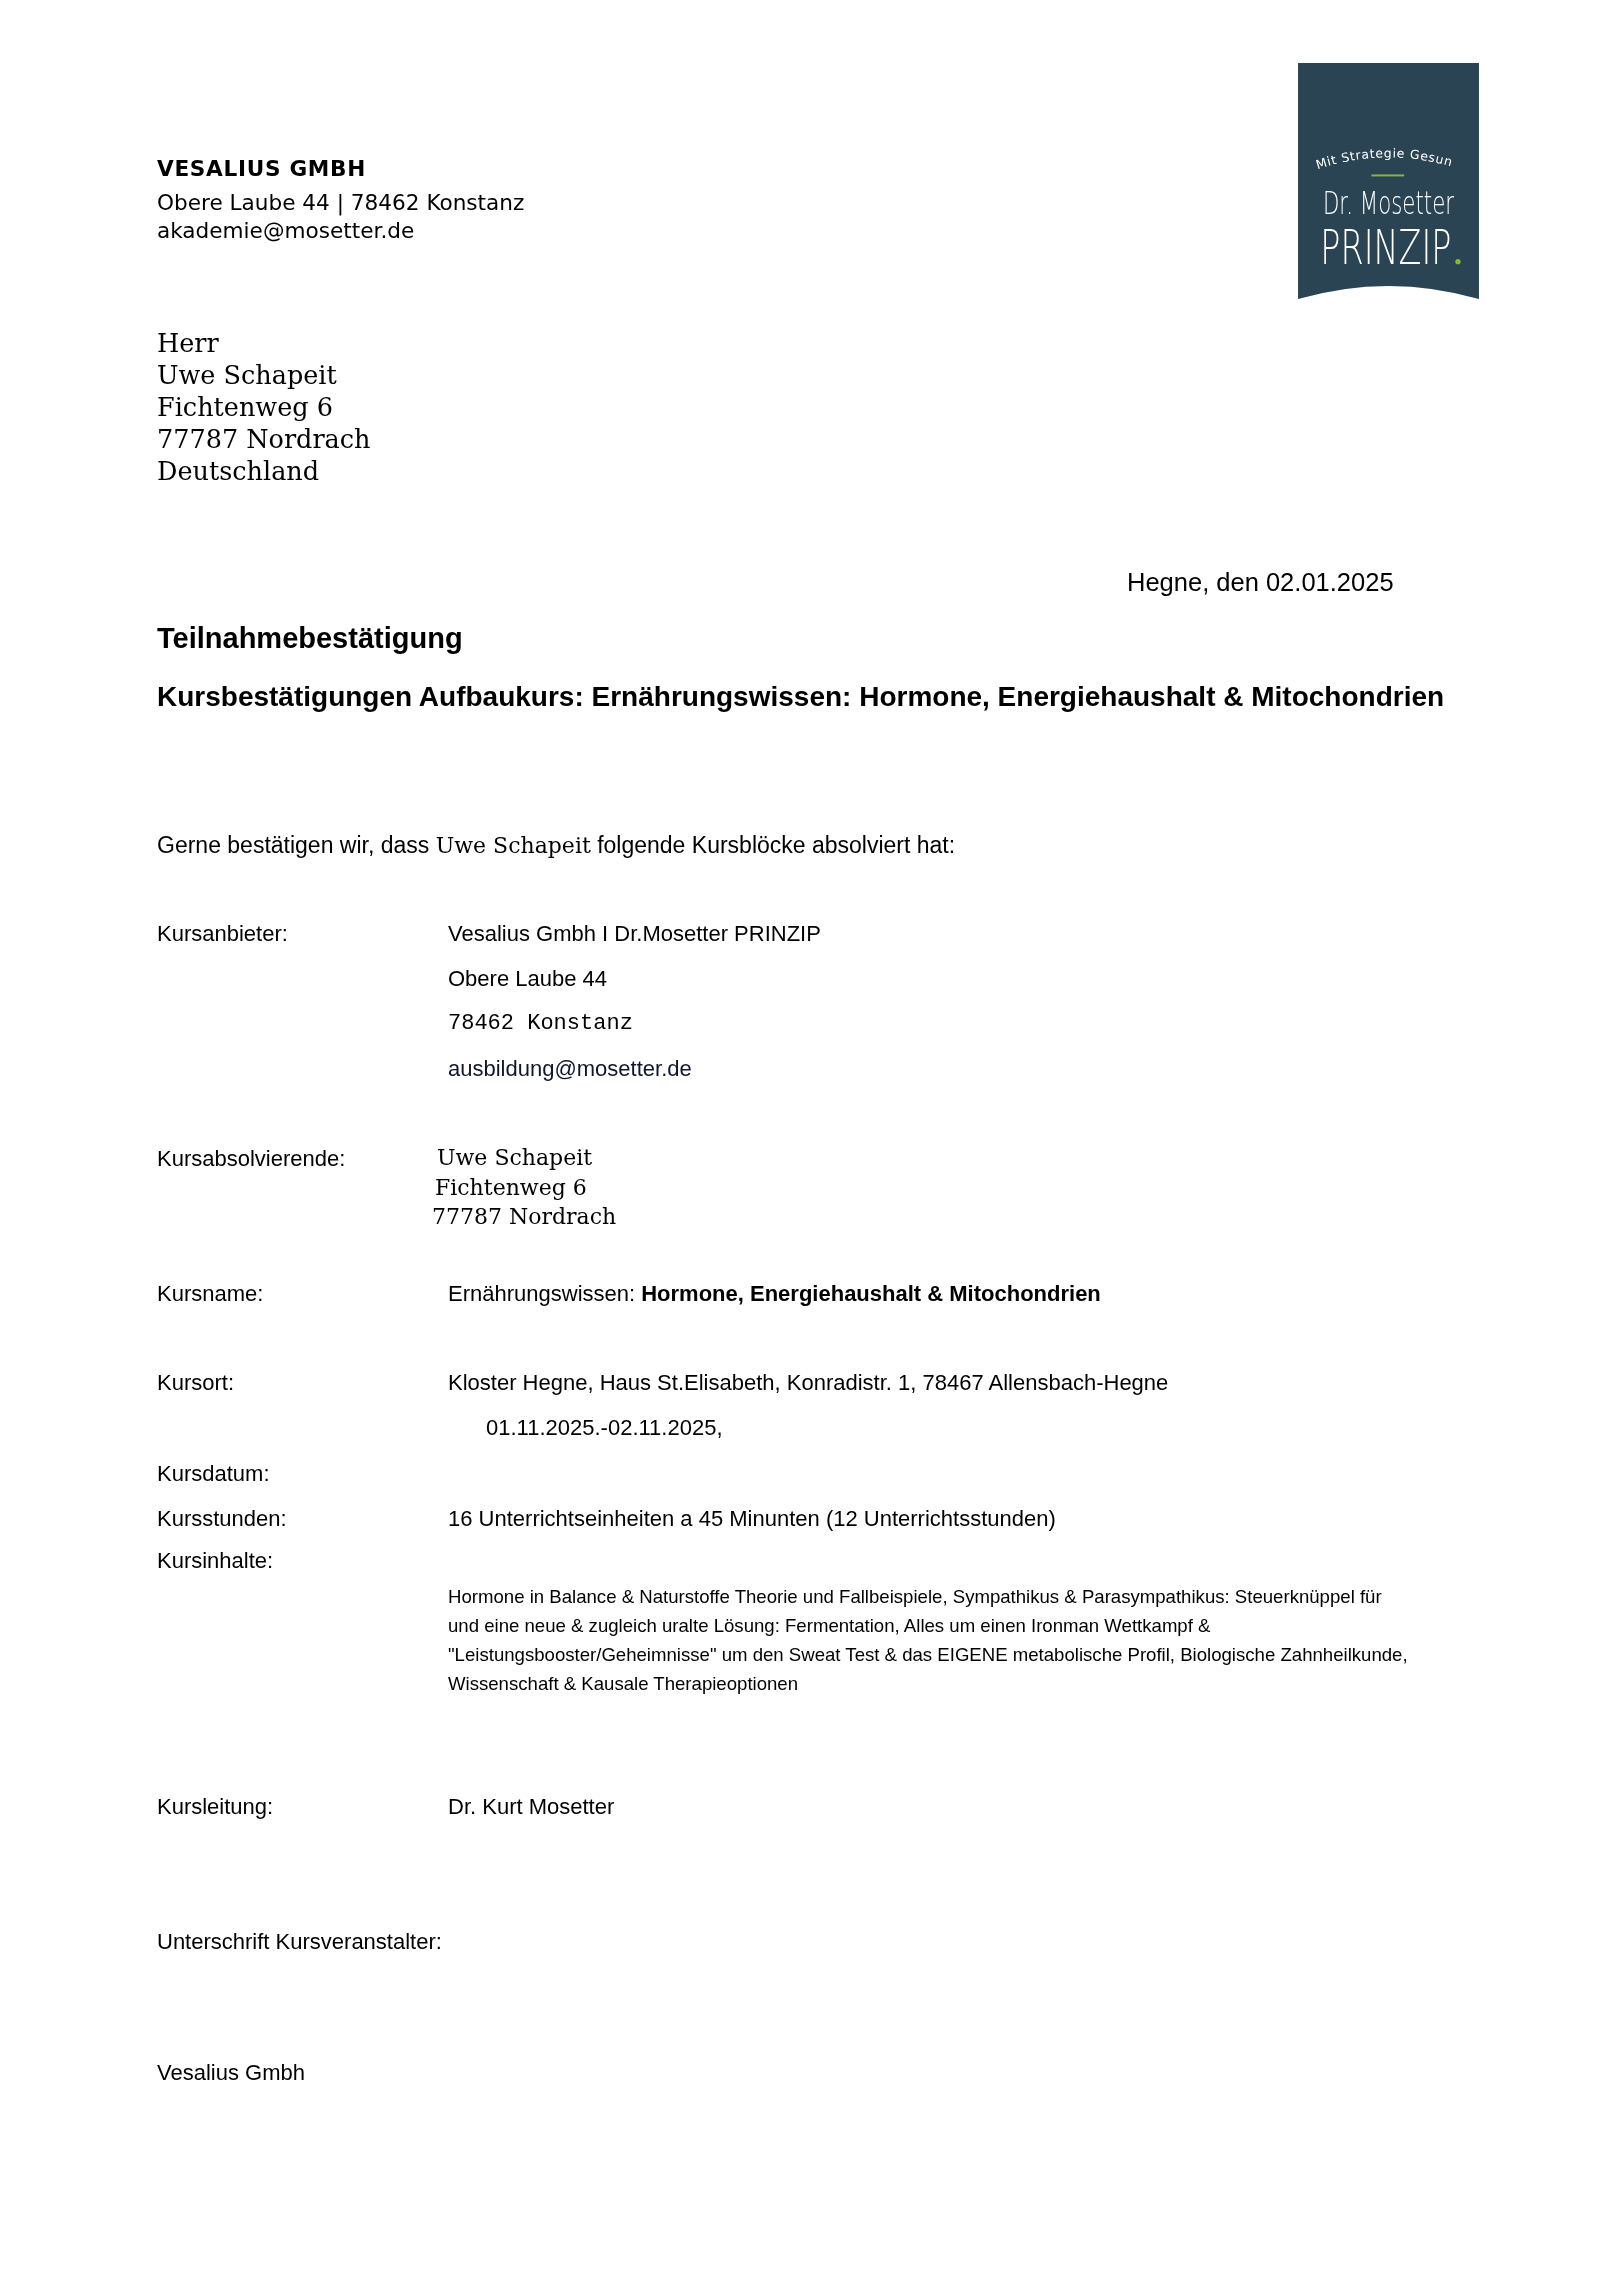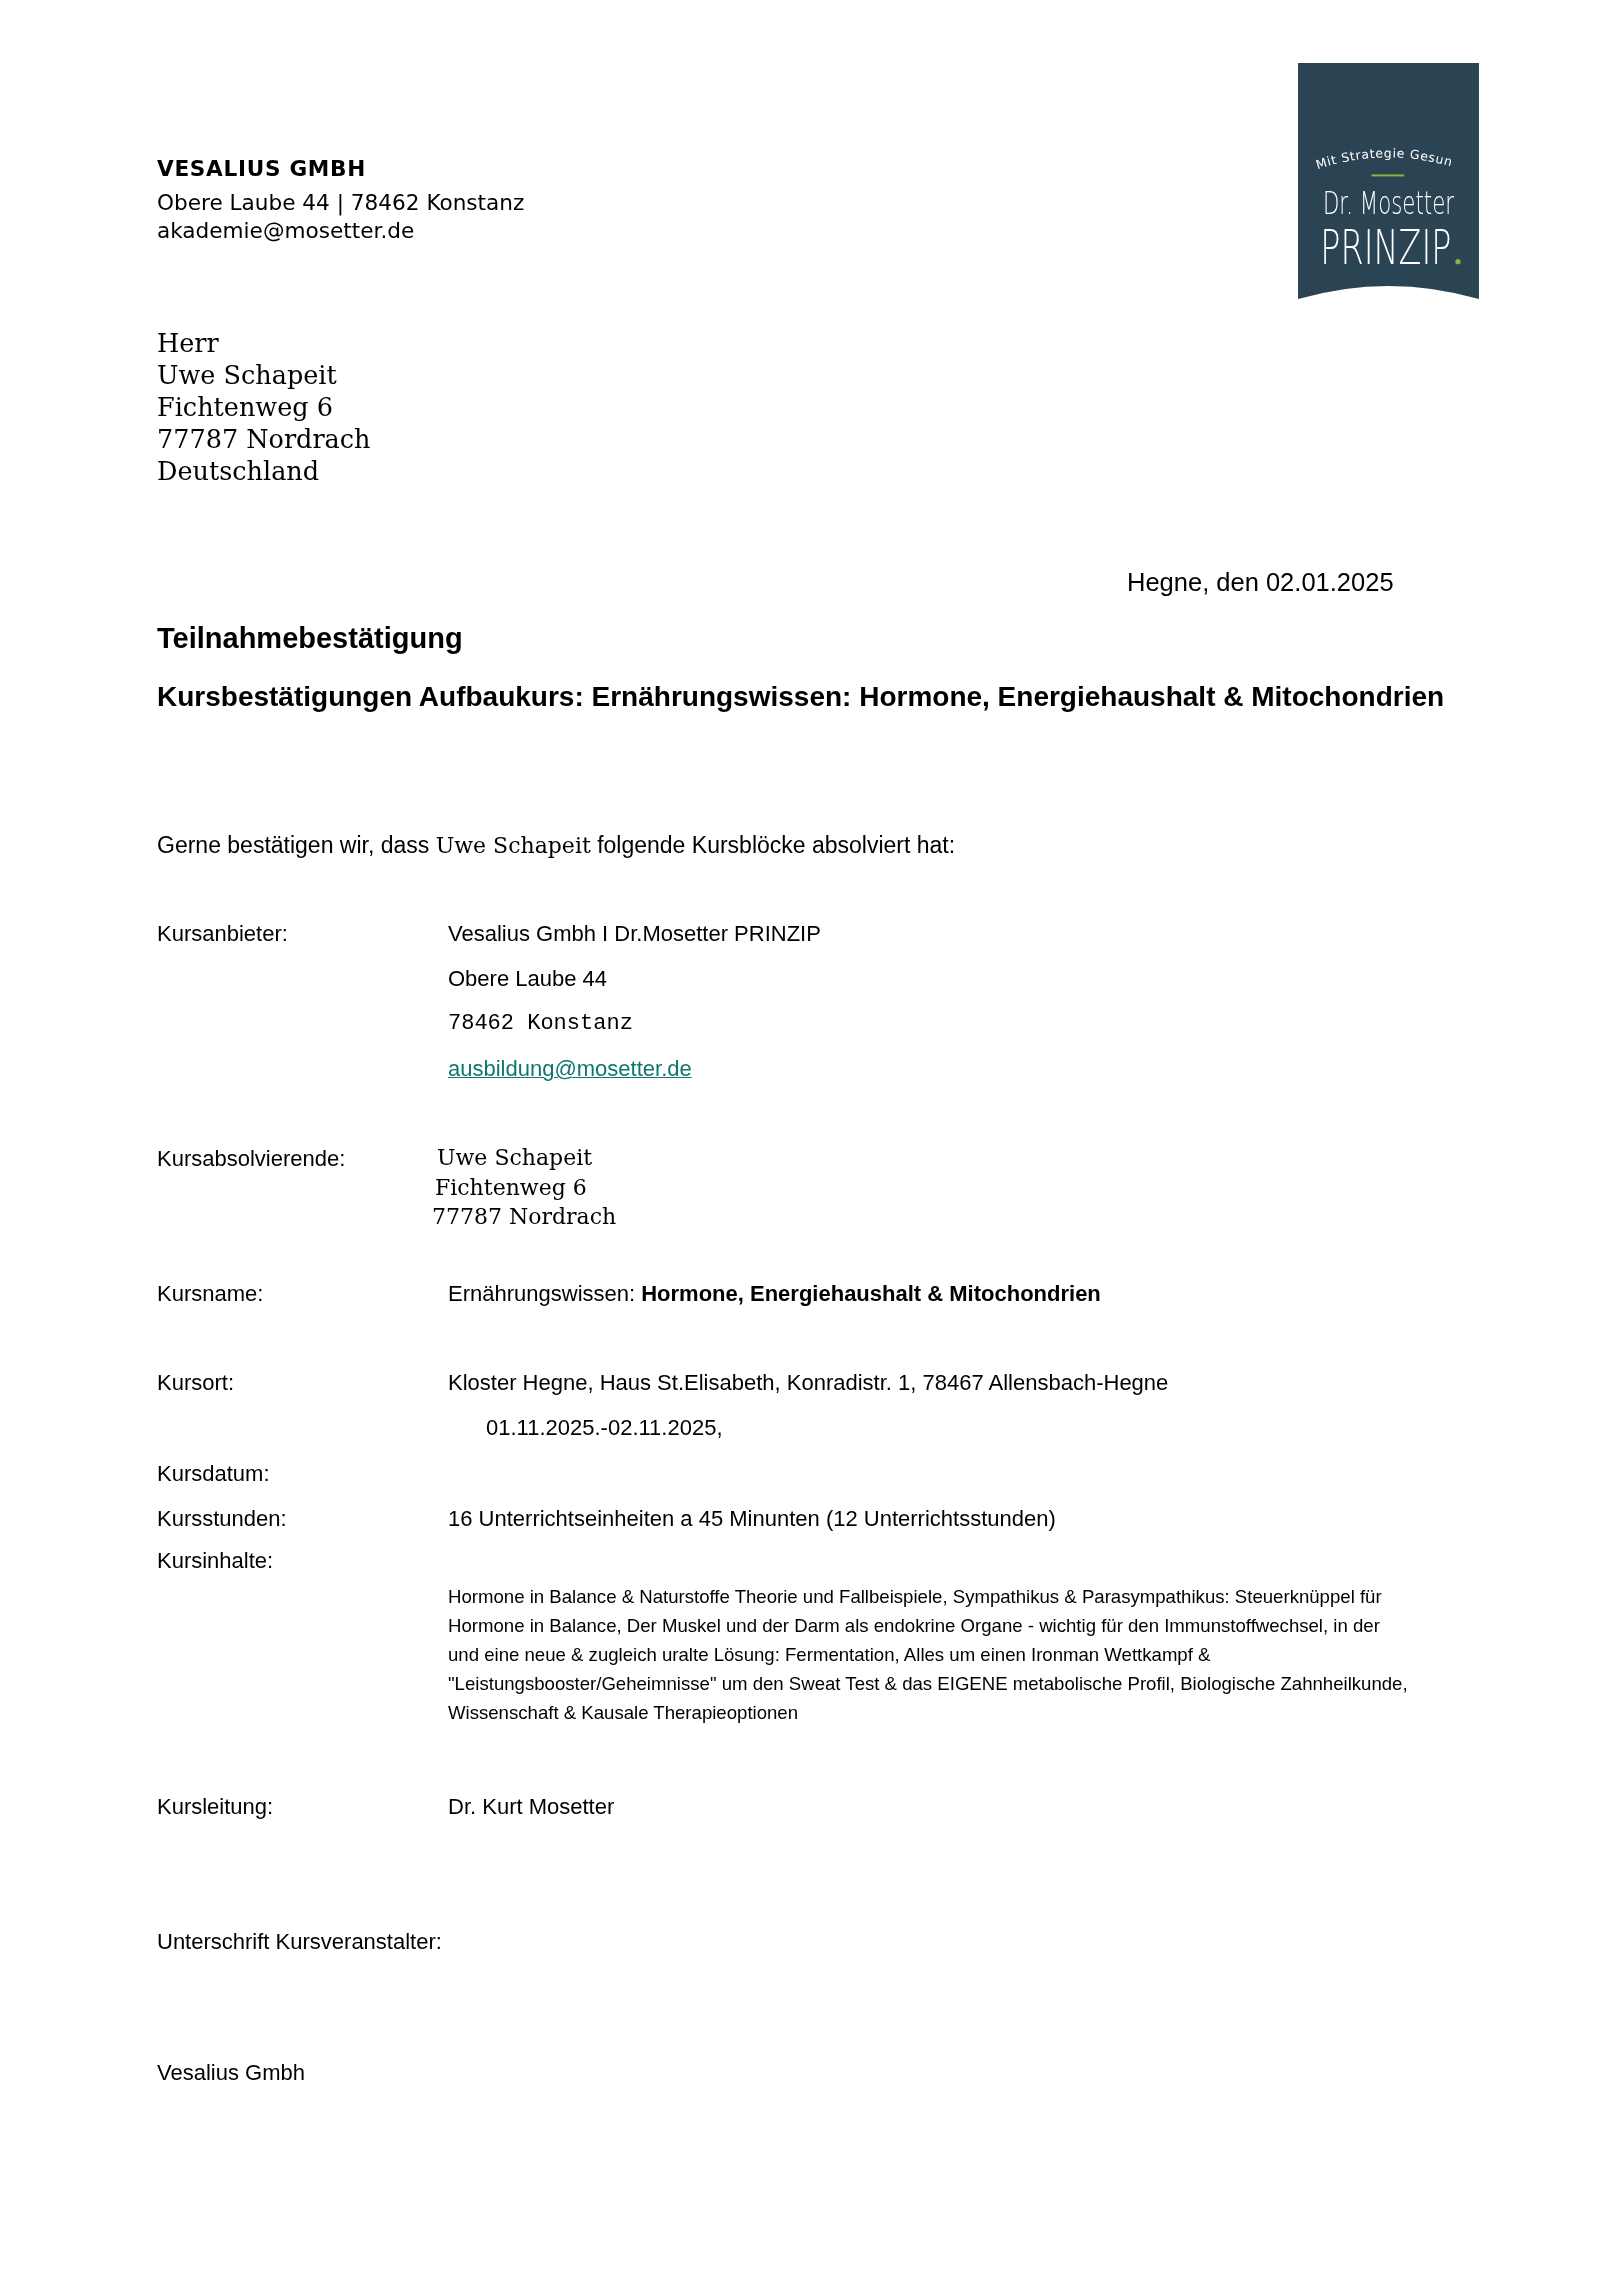--- a/index.html
+++ b/index.html
@@ -20,21 +20,21 @@
   .date { left: 1127px; top: 568px; font-size: 25.5px; font-family: "Liberation Sans", sans-serif; }
 
   .title { left: 157px; top: 622px; font-size: 29px; font-weight: bold; }
   .subtitle { left: 157px; top: 681px; font-size: 28px; font-weight: bold; }
 
   .intro { left: 157px; top: 832px; font-size: 23px; }
   .intro .nm { font-family: "DejaVu Serif", serif; font-size: 22px; }
 
   .lbl { left: 157px; font-size: 22px; }
   .val { left: 448px; font-size: 22px; }
-  .link { color: #0f766e; text-decoration: underline; text-decoration-thickness: 1.3px; }
+  .link { color: #0f172a; text-decoration-thickness: 1.3px; }
   .serifval { font-family: "DejaVu Serif", serif; font-size: 22px; }
 
   .content-text { left: 448px; top: 1582px; width: 1034px; font-size: 18.6px; line-height: 29px; white-space: normal; }
   .content-text p { margin: 0; }
 </style>
 </head>
 <body>
 
 <div class="abs verdana sender-name">VESALIUS GMBH</div>
 <div class="abs verdana sender-line" style="top:190px;">Obere Laube 44 | 78462 Konstanz</div>
@@ -88,21 +88,20 @@
 
 <div class="abs sans lbl" style="top:1461px;">Kursdatum:</div>
 <div class="abs sans val" style="top:1415px;margin-left:38px;">01.11.2025.-02.11.2025,</div>
 
 <div class="abs sans lbl" style="top:1506px;">Kursstunden:</div>
 <div class="abs sans val" style="top:1506px;">16 Unterrichtseinheiten a 45 Minunten (12 Unterrichtsstunden)</div>
 
 <div class="abs sans lbl" style="top:1548px;">Kursinhalte:</div>
 <div class="abs sans content-text">
   <p>Hormone in Balance &amp; Naturstoffe Theorie und Fallbeispiele, Sympathikus &amp; Parasympathikus: Steuerknüppel für</p>
-  <p>Hormone in Balance, Der Muskel und der Darm als endokrine Organe - wichtig für den Immunstoffwechsel, in der</p>
   <p>und eine neue &amp; zugleich uralte Lösung: Fermentation, Alles um einen Ironman Wettkampf &amp;</p>
   <p>"Leistungsbooster/Geheimnisse" um den Sweat Test &amp; das EIGENE metabolische Profil,  Biologische Zahnheilkunde,</p>
   <p>Wissenschaft &amp; Kausale Therapieoptionen</p>
 </div>
 
 <div class="abs sans lbl" style="top:1794px;">Kursleitung:</div>
 <div class="abs sans val" style="top:1794px;">Dr. Kurt Mosetter</div>
 
 <div class="abs sans lbl" style="top:1929px;">Unterschrift Kursveranstalter:</div>
 <div class="abs sans lbl" style="top:2060px;">Vesalius Gmbh</div>

